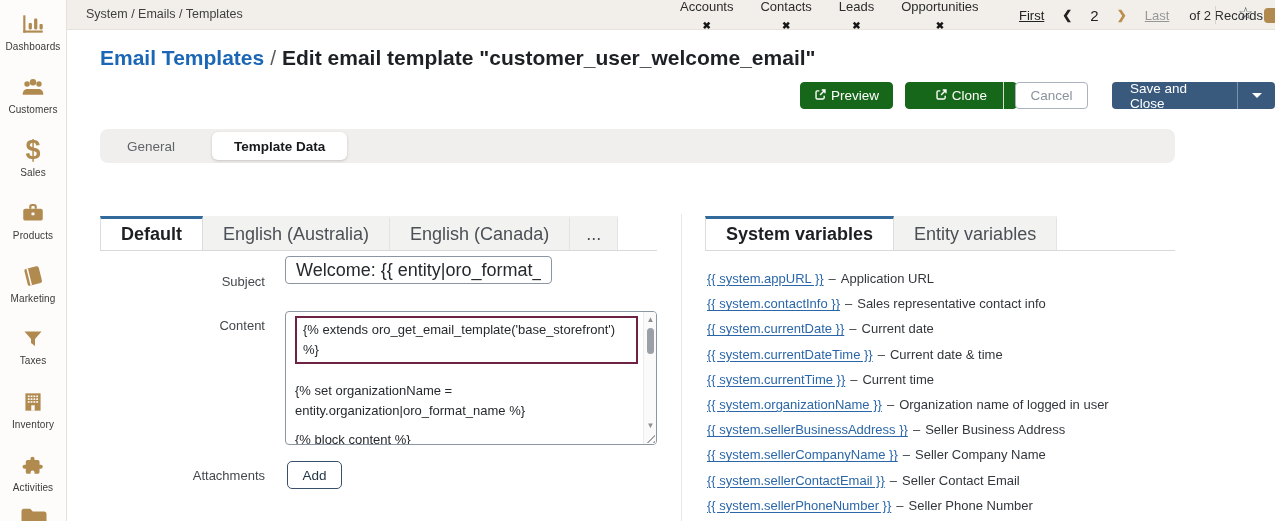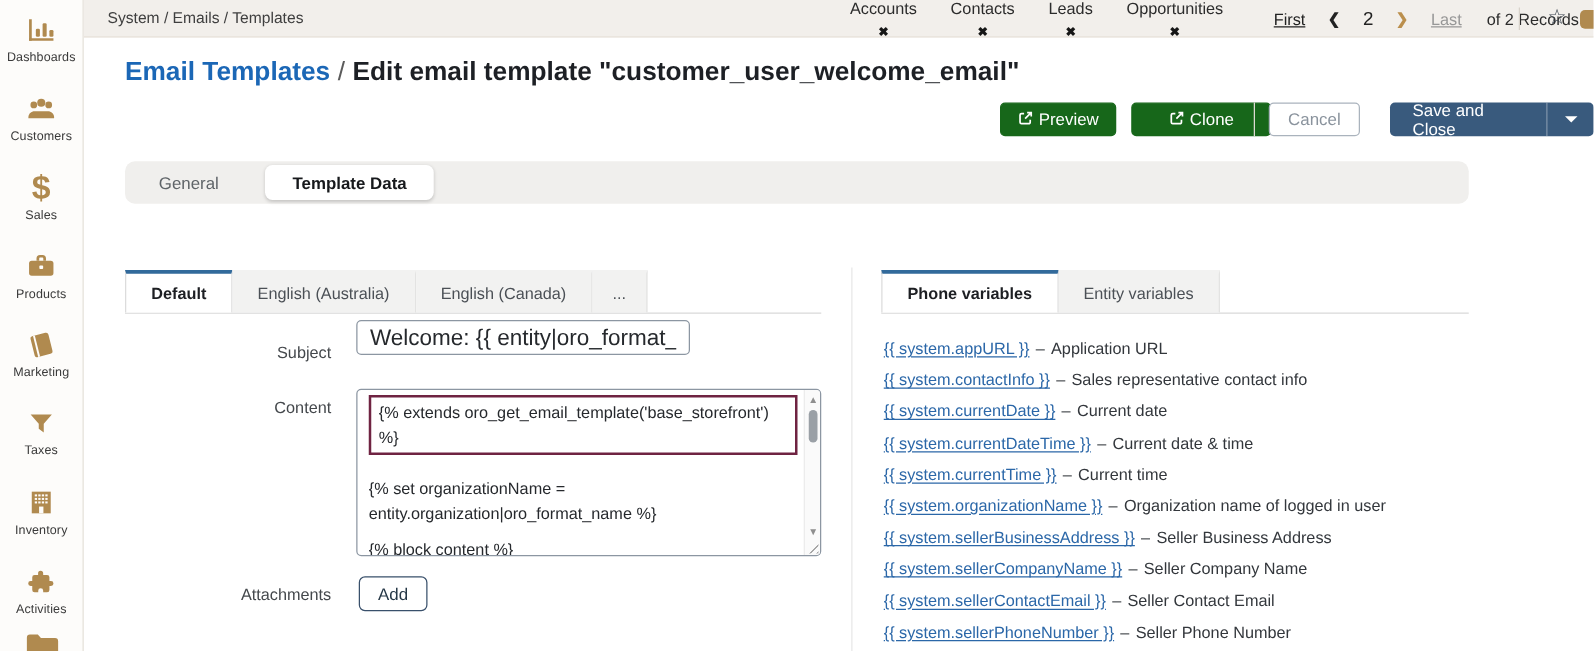--- a/index.html
+++ b/index.html
@@ -55,21 +55,21 @@
   .seg-general { margin-left:27px; font-size:13.5px; color:#5f6468; cursor:pointer; }
   .seg-active { margin-left:37px; background:#fff; border-radius:6px; height:28px; display:flex; align-items:center; padding:0 22px; font-size:13.5px; font-weight:bold; color:#17191c; box-shadow:0 1px 3px rgba(0,0,0,.18); cursor:pointer; }
 
   
   .col-div { position:absolute; left:681px; top:214px; width:1px; height:307px; background:#e7e7e7; }
 
   
   .tabs-row { position:absolute; top:217px; height:34px; display:flex; align-items:flex-end; border-bottom:1px solid #d9d9d9; }
   .tabs-left { left:100px; width:557px; }
   .tabs-right { left:705px; width:470px; }
-  .tab { height:34px; display:flex; align-items:center; padding:0 20px; background:#f2f2f1; border-top:3px solid #f2f2f1; border-right:1px solid #e3e3e2; font-size:13px; color:#4b5056; cursor:pointer; white-space:nowrap; }
+  .tab { height:34px; display:flex; align-items:center; padding:0 20px; background:#f2f2f1; border-top:3px solid #f2f2f1; border-right:1px solid #e3e3e2; font-size:18px; color:#4b5056; cursor:pointer; white-space:nowrap; }
   .tab.active { background:#fff; border-top:3px solid #326a9b; border-left:1px solid #dcdcdc; border-right:1px solid #dcdcdc; font-weight:bold; color:#1d1f23; }
   .tab.dots { padding:0 16px; }
 
   
   .f-label { position:absolute; left:100px; width:165px; text-align:right; font-size:13px; color:#44484c; }
   .subject-input { position:absolute; left:285px; top:256px; width:267px; height:28px; border:1px solid #8c96a2; border-radius:4px; padding:0 10px; font-size:18px; color:#26292d; font-family:"Liberation Sans", sans-serif; background:#fff; }
   .content-box { position:absolute; left:285px; top:311px; width:372px; height:134px; border:1px solid #8c96a2; border-radius:4px; background:#fff; overflow:hidden; }
   .content-text { position:absolute; left:0; top:0; right:14px; bottom:0; padding:3px 4px 0 9px; font-size:13px; line-height:20px; color:#26292d; overflow:hidden; }
   .hl-block { border:2px solid #6f2342; padding:2px 6px; margin:1px 0 0 0; }
   .gap18 { height:17px; }
@@ -296,21 +296,21 @@
     </div>
     <span class="cs-resize"></span>
   </div>
 
   <label class="f-label" style="top:468px;">Attachments</label>
   <div class="add-btn">
     <span>Add</span>
   </div>
 
   <div class="tabs-row tabs-right">
-    <span class="tab active">Phone variables</span>
+    <span class="tab active">System variables</span>
     <span class="tab">Entity variables</span>
   </div>
 
   <div class="vars">
     <div class="var-row">
       <span class="var-name">{{ system.appURL }}</span>
       <span class="var-dash">–</span>
       <span class="var-desc">Application URL</span>
     </div>
     <div class="var-row">

